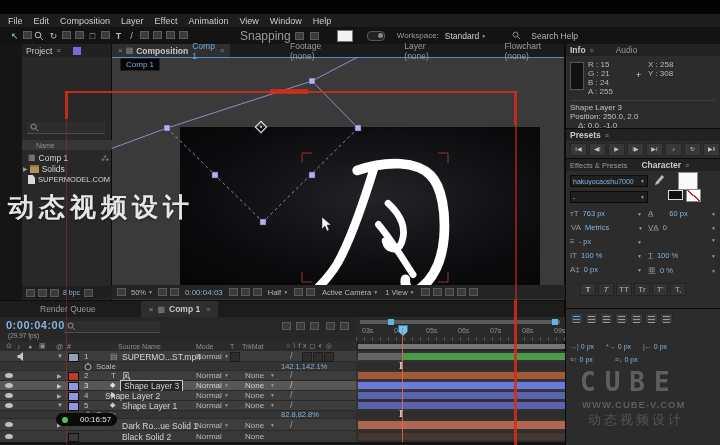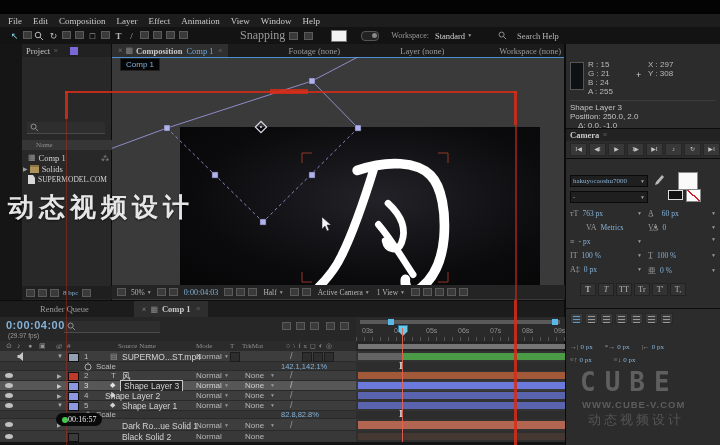--- a/index.html
+++ b/index.html
@@ -1,19 +1,19 @@
 <!DOCTYPE html>
 <html><head>
 <meta charset="utf-8">
 <style>
   html,body{margin:0;padding:0;background:#000;}
   #app{position:relative;width:720px;height:445px;background:#0a0a0a;overflow:hidden;
        font-family:"Liberation Sans",sans-serif;color:#c8c8c8;font-size:9px;}
   .ab{position:absolute;}
-  .fx{display:flex;align-items:center;font-family:Liberation Serif, serif;}
+  .fx{display:flex;align-items:center;}
   .mini{display:inline-block;width:9px;height:8px;background:#3a3a3a;border:1px solid #5a5a5a;box-sizing:border-box;}
   .tool{display:inline-block;width:13px;text-align:center;color:#b8b8b8;font-size:9px;}
   .dd{color:#9a9a9a;font-size:5px;margin-left:2px;}
   .val{color:#85b2d8;}
   .lbl{color:#9a9a9a;}
   .eye{display:inline-block;width:8px;height:5px;border-radius:50%;background:#c0c0c0;}
   .avbox{display:inline-block;width:8px;height:8px;background:#2e2e2e;border:1px solid #1d1d1d;}
   .chip{display:inline-block;width:9px;height:7px;border:1px solid #101010;}
   .kf{font-family:"Liberation Serif",serif;font-weight:bold;color:#dadada;font-size:10px;line-height:8px;}
   .tab{font-size:8.5px;}
@@ -134,21 +134,21 @@
     <div class="fx" style="height:13px;background:#1b1b1b;border-bottom:1px solid #4a8fd0;">
       <span class="fx" style="background:#2f2f2f;height:13px;padding:0 6px;">
         <span style="color:#888;font-size:8px;margin-right:3px;">×</span>
         <span style="color:#8a8a8a;font-size:8px;margin-right:3px;">▦</span>
         <span class="tab" style="font-weight:bold;">Composition</span>
         <span class="tab" style="color:#6fa8d8;margin-left:4px;">Comp 1</span>
         <span style="margin-left:5px;color:#8a8a8a;font-size:7px;">≡</span>
       </span>
       <span class="tab lbl" style="margin-left:60px;">Footage (none)</span>
       <span class="tab lbl" style="margin-left:60px;">Layer (none)</span>
-      <span class="tab lbl" style="margin-left:55px;">Workspace (none)</span>
+      <span class="tab lbl" style="margin-left:55px;">Flowchart (none)</span>
     </div>
     <div class="ab" style="left:8px;top:14px;background:#050505;border:1px solid #222;color:#7fb2e0;font-size:8px;padding:1px 5px;">Comp 1</div>
 
     <div class="ab" style="left:0;top:13px;width:453px;height:228px;overflow:hidden;">
 
       <div class="ab" style="left:68px;top:70px;width:360px;height:158px;background:radial-gradient(ellipse at 55% 45%, #222228 0%, #0b0b0d 65%, #060607 100%);"></div>
 
       <svg class="ab" style="left:0;top:0;" width="453" height="228">
         <path d="M190,106 v-10 h10 M326,96 h10 v10 M190,215 v10 h10 M336,215 v10 h-10" fill="none" stroke="rgba(160,62,42,0.9)" stroke-width="1"></path>
       </svg>
@@ -206,57 +206,67 @@
       <span class="dd">▼</span>
       <span class="mini" style="margin-left:6px;"></span>
       <span class="mini" style="margin-left:3px;"></span>
       <span class="mini" style="margin-left:3px;"></span>
       <span class="mini" style="margin-left:3px;"></span>
       <span class="mini" style="margin-left:3px;"></span>
     </div>
   </div>
 
   <div class="ab" style="left:566px;top:44px;width:154px;height:84px;background:#2c2c2c;">
+    <div class="fx" style="height:12px;background:#222;padding-left:4px;">
+      <span class="tab" style="font-weight:bold;">Info</span>
+      <span style="margin-left:4px;color:#8a8a8a;font-size:7px;">≡</span>
+      <span class="tab lbl" style="margin-left:22px;">Audio</span>
+    </div>
     <div style="position:absolute;left:4px;top:18px;width:12px;height:26px;background:#0f1215;border:1px solid #555;"></div>
     <div style="position:absolute;left:22px;top:16px;font-size:8px;line-height:9px;color:#b8b8b8;">
       <div>R : 15</div>
       <div>G : 21</div>
       <div>B : 24</div>
       <div>A : 255</div>
     </div>
     <span style="position:absolute;left:70px;top:26px;color:#cfcfcf;font-size:9px;">+</span>
     <div style="position:absolute;left:82px;top:16px;font-size:8px;line-height:9px;color:#b8b8b8;">
-      <div>X : 297</div>
+      <div>X : 258</div>
       <div>Y : 308</div>
     </div>
     <div style="position:absolute;left:4px;top:56px;font-size:8px;line-height:9px;color:#c2c2c2;border-top:1px solid #3c3c3c;width:146px;padding-top:2px;">
       <div>Shape Layer 3</div>
       <div>Position: 250.0, 2.0</div>
       <div style="padding-left:8px;">Δ: 0.0, -1.0</div>
     </div>
   </div>
 
   <div class="ab" style="left:566px;top:128px;width:154px;height:30px;background:#2c2c2c;border-top:1px solid #0c0c0c;box-sizing:border-box;">
     <div class="fx" style="height:12px;background:#222;padding-left:4px;">
-      <span class="tab" style="font-weight:bold;">Camera</span>
+      <span class="tab" style="font-weight:bold;">Presets</span>
       <span style="margin-left:4px;color:#8a8a8a;font-size:7px;">≡</span>
     </div>
     <div class="fx" style="padding:2px 0 0 4px;">
       <span class="transport">I◀</span>
       <span class="transport">◀I</span>
       <span class="transport">▶</span>
       <span class="transport">I▶</span>
       <span class="transport">▶I</span>
       <span class="transport">♪</span>
       <span class="transport">↻</span>
       <span class="transport">▶‖</span>
     </div>
   </div>
 
   <div class="ab" style="left:566px;top:158px;width:154px;height:150px;background:#2c2c2c;border-top:1px solid #0c0c0c;box-sizing:border-box;">
+    <div class="fx" style="height:12px;background:#222;padding-left:4px;">
+      <span class="tab lbl" style="font-size:7.5px;">Effects &amp; Presets</span>
+      <span class="tab" style="margin-left:14px;font-weight:bold;">Character</span>
+      <span style="margin-left:4px;color:#8a8a8a;font-size:7px;">≡</span>
+    </div>
     <div class="fx" style="position:absolute;left:4px;top:16px;width:78px;height:12px;background:#1f1f1f;border:1px solid #0a0a0a;padding:0 2px;box-sizing:border-box;">
       <span class="val" style="font-size:7px;white-space:nowrap;overflow:hidden;">hakuyocaoshu7000</span>
       <span class="dd" style="margin-left:auto;">▼</span>
     </div>
     <span style="position:absolute;left:88px;top:16px;">
       <svg width="10" height="10" viewBox="0 0 10 10">
           <path d="M8,0 L10,2 L4,9 L1,10 L2,7 Z" fill="#b8b8b8"></path>
         </svg>
     </span>
     <span style="position:absolute;left:112px;top:13px;width:18px;height:16px;background:#fafafa;border:1px solid #888;"></span>
@@ -267,24 +277,24 @@
       <span class="dd" style="margin-left:auto;">▼</span>
     </div>
 
     <div class="fx" style="position:absolute;left:4px;top:50px;width:72px;">
       <span class="lbl" style="font-size:8px;">ᴛT</span>
       <span class="val" style="margin-left:4px;font-size:7.5px;">763 px</span>
       <span class="dd" style="margin-left:auto;">▼</span>
     </div>
     <div class="fx" style="position:absolute;left:82px;top:50px;width:68px;">
       <span class="lbl" style="font-size:8px;">A̲</span>
-      <span class="val" style="margin-left:8px;font-size:7.5px;">60 px</span>
-      <span class="dd" style="margin-left:auto;">▼</span>
-    </div>
-    <div class="fx" style="position:absolute;left:20px;top:64px;width:72px;align-items:center;">
+      <span class="val" style="margin-left:16px;font-size:7.5px;">60 px</span>
+      <span class="dd" style="margin-left:auto;">▼</span>
+    </div>
+    <div class="fx" style="position:absolute;left:5px;top:64px;width:72px;align-items:center;">
       <span class="lbl" style="font-size:8px;">VA</span>
       <span class="val" style="margin-left:4px;font-size:7.5px;">Metrics</span>
       <span class="dd" style="margin-left:auto;">▼</span>
     </div>
     <div class="fx" style="position:absolute;left:82px;top:64px;width:68px;">
       <span class="lbl" style="font-size:8px;">V̲A̲</span>
       <span class="val" style="margin-left:4px;font-size:7.5px;">0</span>
       <span class="dd" style="margin-left:auto;">▼</span>
     </div>
     <div class="fx" style="position:absolute;left:4px;top:78px;width:72px;">
@@ -565,21 +575,21 @@
       <div style="position: absolute; left: 2px; top: 2px; width: 207px; height: 7px; background-color: rgb(69, 55, 50);"></div>
     </div>
 
     <div class="ab" style="left:0;top:141px;width:565px;height:4px;background:#141414;"></div>
 
     <div class="ab" style="left:402px;top:27px;width:1px;height:114px;background:rgba(232,96,80,0.9);z-index:20;"></div>
   </div>
 
   <div class="ab fx" style="left:56px;top:413px;height:13px;background:#0a0a0a;border-radius:7px;padding:0 6px;z-index:60;">
     <span style="width:6px;height:6px;border-radius:50%;background:#48c84c;display:inline-block;"></span>
-    <span style="margin-left:0;font-size:8px;color:#e8e8e8;">00:16:57</span>
+    <span style="margin-left:12px;font-size:8px;color:#e8e8e8;">00:16:57</span>
   </div>
 
   <div class="ab redline" style="left:65px;top:91px;width:452px;height:2px;z-index:55;"></div>
   <div class="ab redline" style="left:270px;top:89px;width:38px;height:5px;z-index:55;"></div>
   <div class="ab redline" style="left:65px;top:91px;width:3px;height:28px;z-index:55;"></div>
   <div class="ab" style="left:66px;top:119px;width:1px;height:326px;background:rgba(190,40,25,0.45);z-index:55;"></div>
   <div class="ab redline" style="left:514px;top:91px;width:3px;height:34px;z-index:55;"></div>
   <div class="ab" style="left:515px;top:125px;width:2px;height:175px;background:rgba(205,42,26,0.6);z-index:55;"></div>
   <div class="ab redline" style="left:514px;top:300px;width:3px;height:145px;z-index:55;"></div>
 

